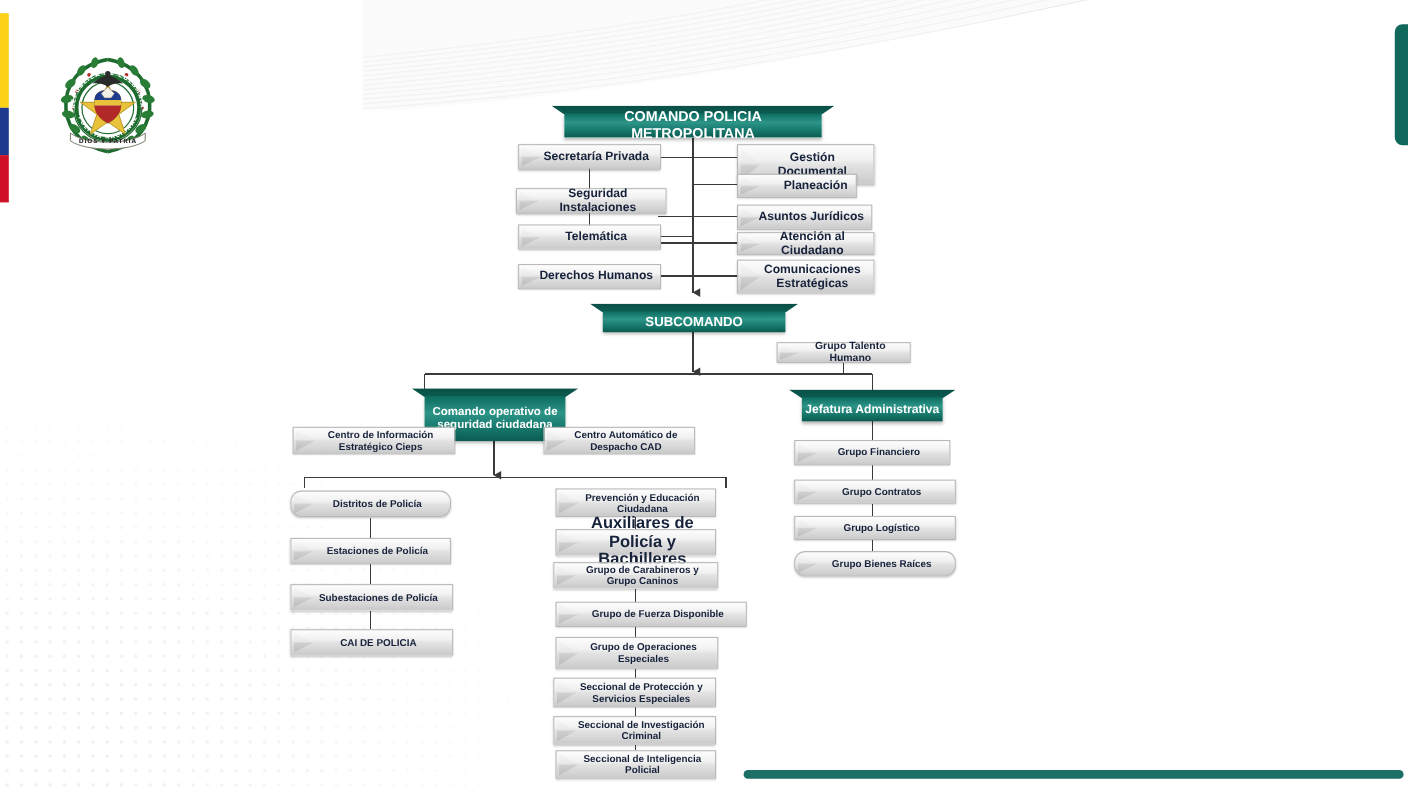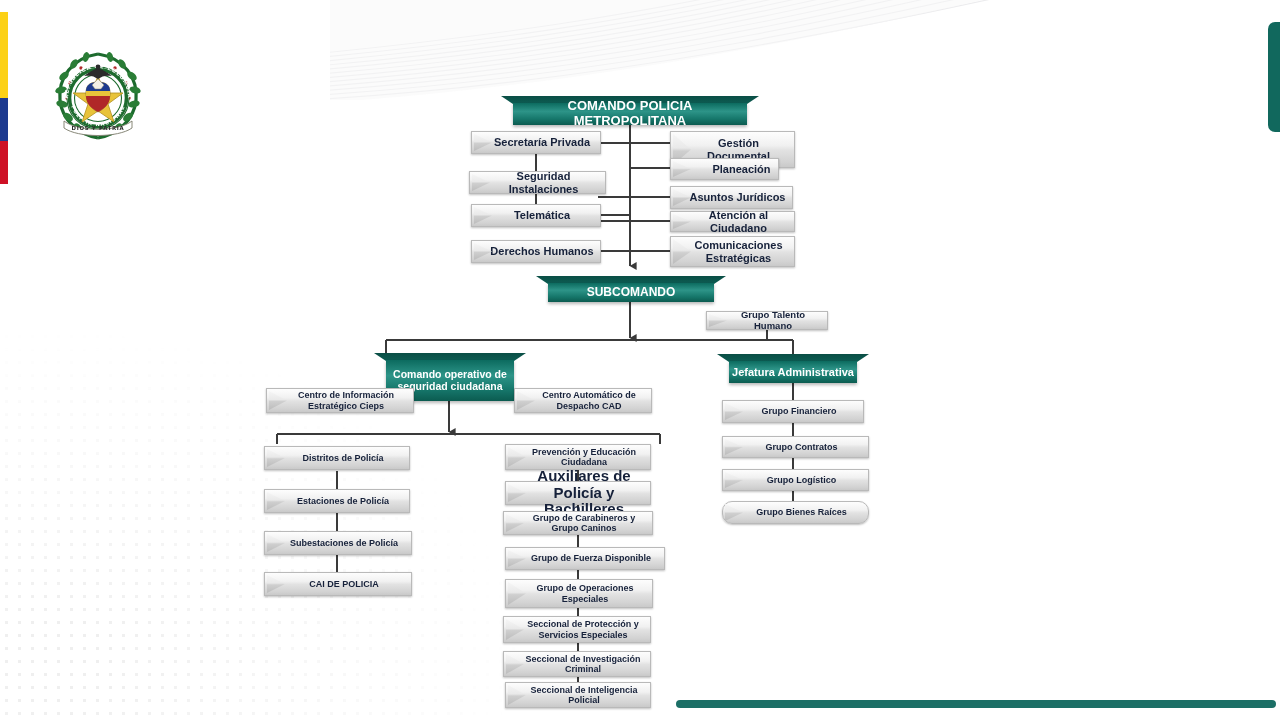--- a/index.html
+++ b/index.html
@@ -289,25 +289,25 @@
     </div>
 
     <div class="tealbox" style="left:717px;top:354px;width:152px;height:29px;">
       <div class="bevel"></div>
       <div class="body" style="font-size:11px;">Jefatura Administrativa</div>
     </div>
 
     <div class="node grey" style="left:266px;top:388px;width:148px;height:25px;font-size:9px;">
       <span class="lbl">Centro de Información Estratégico Cieps</span>
     </div>
-    <div class="node grey" style="left:494px;top:388px;width:138px;height:25px;font-size:9px;margin-left:20px;">
+    <div class="node grey" style="left:494px;top:388px;width:138px;height:25px;font-size:9px;">
       <span class="lbl">Centro Automático de Despacho CAD</span>
     </div>
 
-    <div class="node grey" style="left:264px;top:446px;width:146px;height:24px;font-size:9px;">
+    <div class="node grey" style="left:264px;top:446px;width:146px;height:24px;font-size:9px;border-radius:10px;">
       <span class="lbl">Distritos de Policía</span>
     </div>
     <div class="node grey" style="left:264px;top:489px;width:146px;height:24px;font-size:9px;text-align:center;">
       <span class="lbl">Estaciones de Policía</span>
     </div>
     <div class="node grey" style="left:264px;top:531px;width:148px;height:24px;font-size:9px;">
       <span class="lbl">Subestaciones de Policía</span>
     </div>
     <div class="node grey" style="left:264px;top:572px;width:148px;height:24px;font-size:9px;">
       <span class="lbl">CAI DE POLICIA</span>
@@ -315,21 +315,21 @@
 
     <div class="node grey" style="left:505px;top:444px;width:146px;height:26px;font-size:9px;">
       <span class="lbl">Prevención y Educación Ciudadana</span>
     </div>
     <div class="node grey" style="left:505px;top:481px;width:146px;height:24px;font-size:15px;">
       <span class="lbl">Auxiliares de Policía y Bachilleres</span>
     </div>
     <div class="node grey" style="left:503px;top:511px;width:150px;height:24px;font-size:9px;">
       <span class="lbl">Grupo de Carabineros y Grupo Caninos</span>
     </div>
-    <div class="node grey" style="left:505px;top:547px;width:160px;height:23px;font-size:9px;">
+    <div class="node grey" style="left:505px;top:547px;width:174px;height:23px;font-size:9px;">
       <span class="lbl">Grupo de Fuerza Disponible</span>
     </div>
     <div class="node grey" style="left:505px;top:579px;width:148px;height:29px;font-size:9px;">
       <span class="lbl">Grupo de Operaciones Especiales</span>
     </div>
     <div class="node grey" style="left:503px;top:616px;width:148px;height:27px;font-size:9px;">
       <span class="lbl">Seccional de Protección y Servicios Especiales</span>
     </div>
     <div class="node grey" style="left:503px;top:651px;width:148px;height:26px;font-size:9px;">
       <span class="lbl">Seccional de Investigación Criminal</span>

